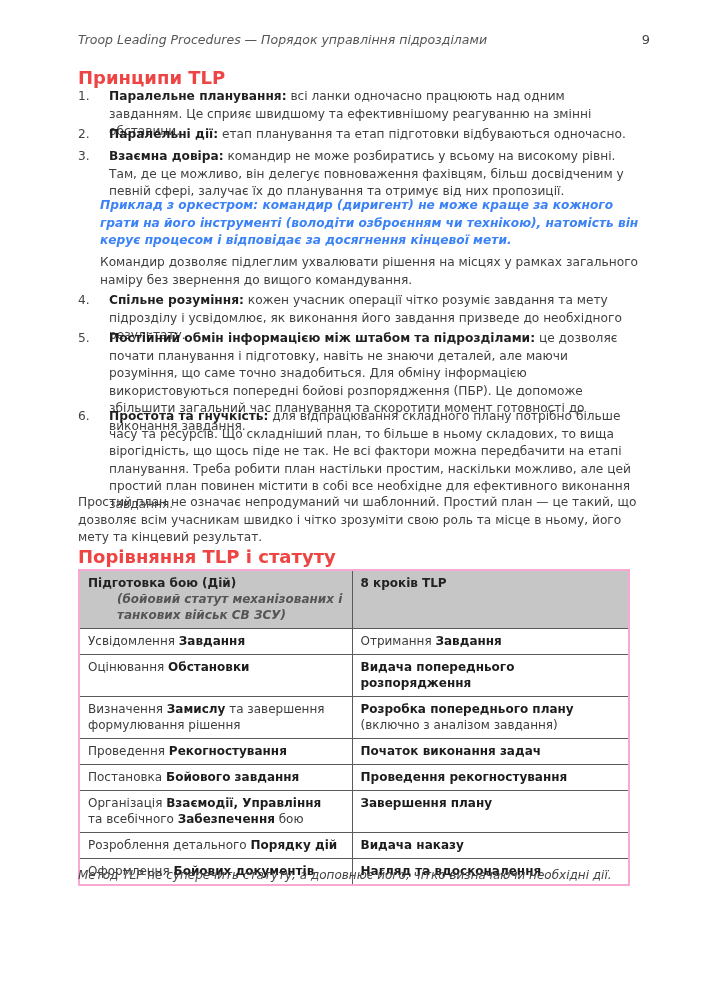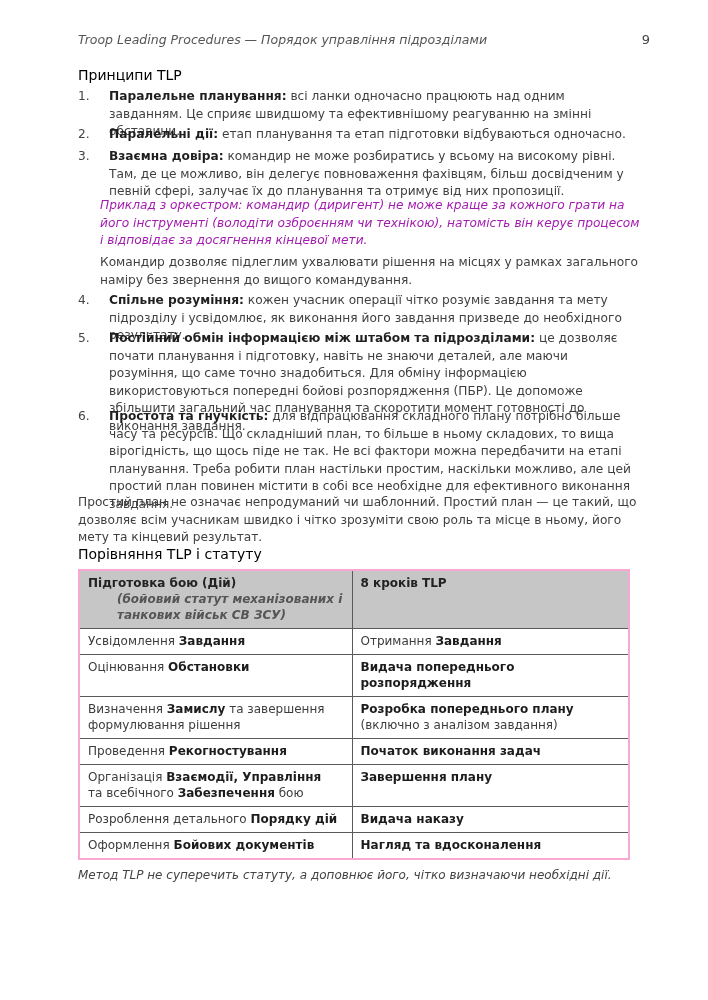--- a/index.html
+++ b/index.html
@@ -8,29 +8,29 @@
     font-family: "DejaVu Sans", "Liberation Sans", sans-serif;
     color: #3a3a3a;
   }
   .page { position: absolute; left: 0; top: 0; width: 708px; height: 1000px; padding-left: 24px; }
   .running-head {
     position: absolute; left: 78px; top: 32px; width: 552px;
     font-size: 12.5px; font-style: italic; color: #555;
   }
   .page-num { position: absolute; right: 82px; top: 32px; font-size: 13px; color: #444; }
 
-  .h { position: absolute; left: 78px; font-size: 14px; font-weight: normal; color: #000000; }
+  .h { position: absolute; left: 78px; font-size: 18px; font-weight: bold; color: #ef4444; }
 
   .item { position: absolute; left: 78px; width: 560px; font-size: 12.2px; line-height: 17.5px; color: #3f3f3f; }
   .item .num { position: absolute; left: 0; top: 0; width: 20px; color: #444; }
   .item .body { margin-left: 31px; }
   .item b { color: #1f1f1f; }
 
   .para { position: absolute; left: 100px; width: 540px; font-size: 12.2px; line-height: 17.5px; color: #3f3f3f; }
-  .example { color: #a21caf; font-style: italic; font-weight: normal; }
+  .example { color: #3b82f6; font-style: italic; font-weight: bold; }
   .plain { position: absolute; left: 78px; width: 560px; font-size: 12.2px; line-height: 17.5px; color: #3f3f3f; }
 
   table.cmp {
     position: absolute; left: 78px; top: 569px; width: 552px;
     border-collapse: collapse; font-size: 12px; line-height: 16px;
     border: 2px solid #f9a8d4;
   }
   table.cmp td, table.cmp th {
     border: 1px solid #5a5a5a; text-align: left; vertical-align: top;
     padding: 4px 8px 5px 8px; color: #3c3c3c; font-weight: normal;
@@ -113,20 +113,24 @@
     </tr>
     <tr>
       <td><span>Визначення </span><b>Замислу</b><span> та завершення формулювання рішення</span></td>
       <td><b>Розробка попереднього плану</b><span> (включно з аналізом завдання)</span></td>
     </tr>
     <tr>
       <td><span>Проведення </span><b>Рекогностування</b></td>
       <td><b>Початок виконання задач</b></td>
     </tr>
     <tr>
+      <td><span>Постановка </span><b>Бойового завдання</b></td>
+      <td><b>Проведення рекогностування</b></td>
+    </tr>
+    <tr>
       <td><span>Організація </span><b>Взаємодії, Управління</b><br><span> та всебічного </span><b>Забезпечення</b><span> бою</span></td>
       <td><b>Завершення плану</b></td>
     </tr>
     <tr>
       <td><span>Розроблення детального </span><b>Порядку дій</b></td>
       <td><b>Видача наказу</b></td>
     </tr>
     <tr>
       <td><span>Оформлення </span><b>Бойових документів</b></td>
       <td><b>Нагляд та вдосконалення</b></td>

